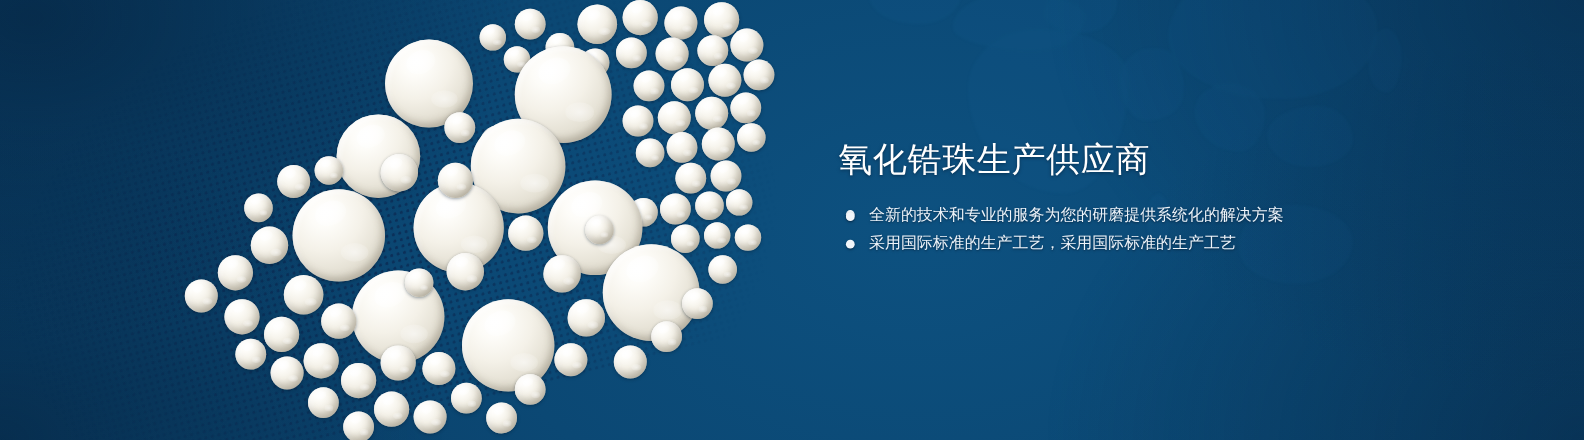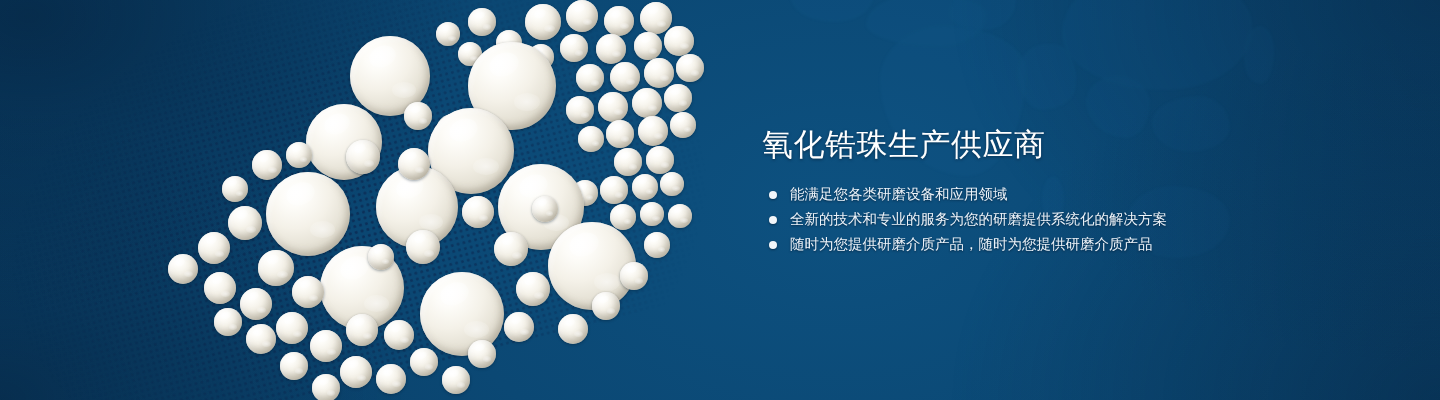--- a/index.html
+++ b/index.html
@@ -274,26 +274,25 @@
     <div class="bead" style="left:286px; top:142px; width:26px; height:26px;"></div>
   </div>
 
   <div class="content">
 
     <h1 class="headline">氧化锆珠生产供应商</h1>
 
     <ul class="bullets">
       <li class="bullet">
         <span class="dot"></span>
-        <span class="line2">能满足您各类研磨设备和应用领域</span>
       </li>
       <li class="bullet">
         <span class="dot"></span>
         <span>全新的技术和专业的服务为您的研磨提供系统化的解决方案</span>
       </li>
       <li class="bullet">
         <span class="dot"></span>
-        <span>随时为您提供研磨介质产品，随时为您提供研磨介质产品</span>
+        <span>采用国际标准的生产工艺，采用国际标准的生产工艺</span>
       </li>
     </ul>
 
   </div>
 </div>
 
 </body></html>

